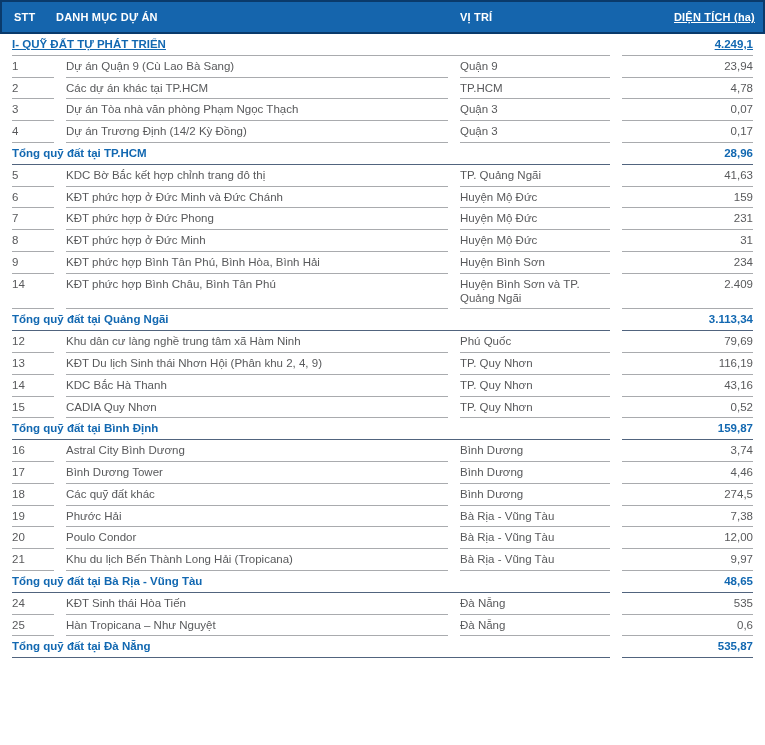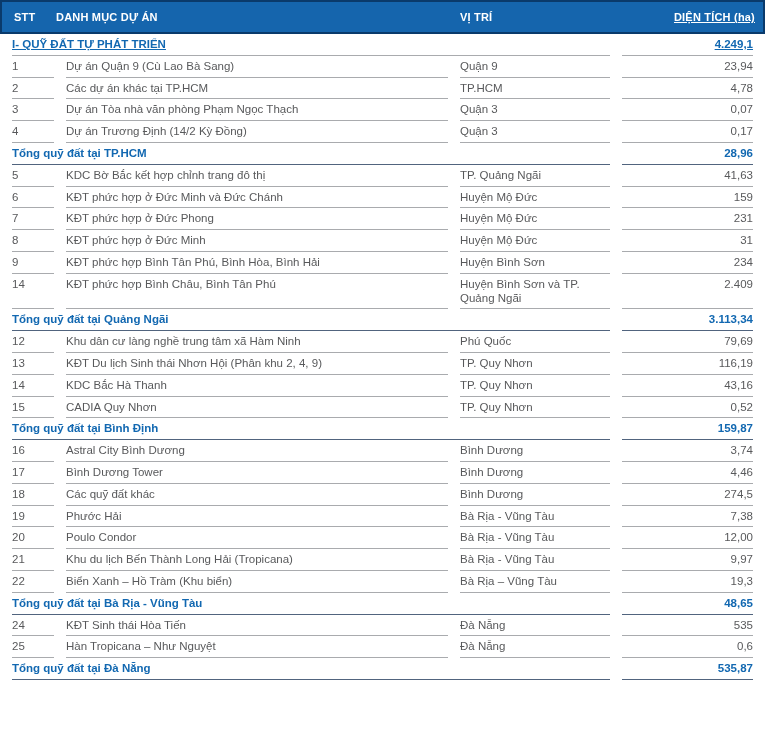--- a/index.html
+++ b/index.html
@@ -212,26 +212,20 @@
           <td class="name">Poulo Condor</td>
           <td class="loc">Bà Rịa - Vũng Tàu</td>
           <td class="area">12,00</td>
         </tr>
         <tr class="item">
           <td class="stt">21</td>
           <td class="name">Khu du lịch Bến Thành Long Hải (Tropicana)</td>
           <td class="loc">Bà Rịa - Vũng Tàu</td>
           <td class="area">9,97</td>
         </tr>
-        <tr class="item">
-          <td class="stt">22</td>
-          <td class="name">Biển Xanh – Hồ Tràm (Khu biển)</td>
-          <td class="loc">Bà Rịa – Vũng Tàu</td>
-          <td class="area">19,3</td>
-        </tr>
         <tr class="total">
           <td class="label" colspan="3">Tổng quỹ đất tại Bà Rịa - Vũng Tàu</td>
           <td class="area">48,65</td>
         </tr>
         <tr class="item">
           <td class="stt">24</td>
           <td class="name">KĐT Sinh thái Hòa Tiến</td>
           <td class="loc">Đà Nẵng</td>
           <td class="area">535</td>
         </tr>

